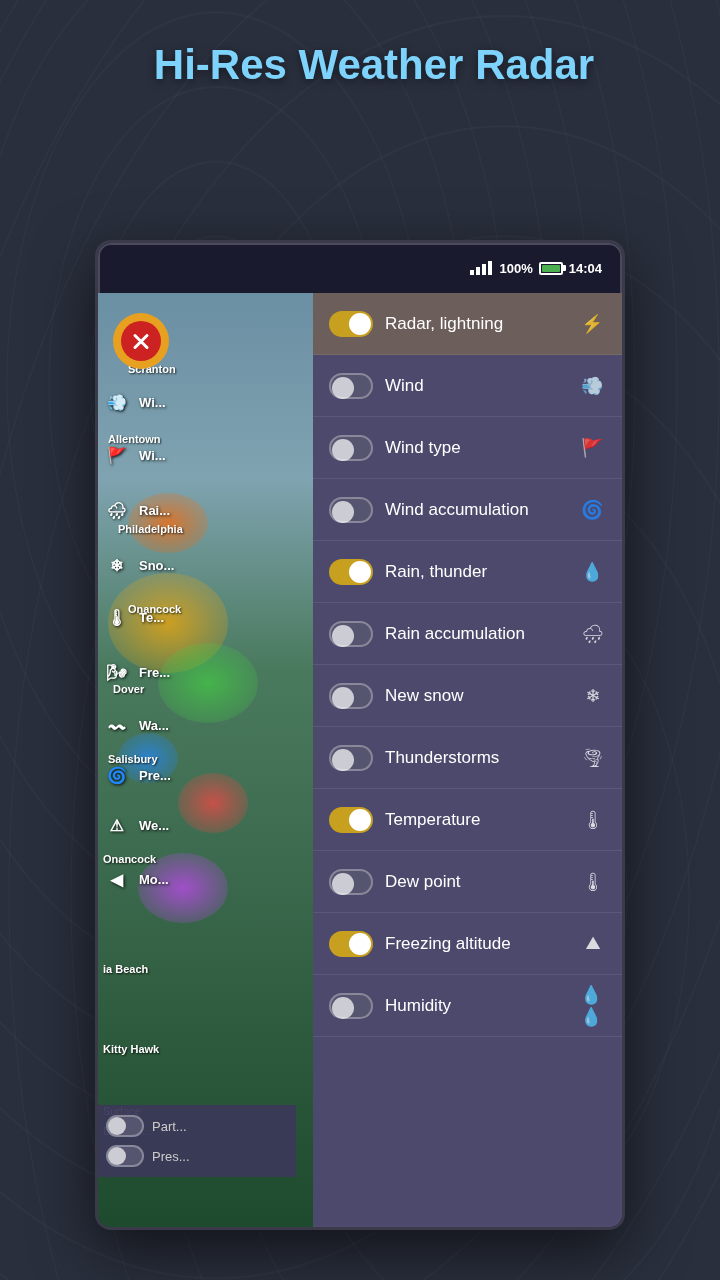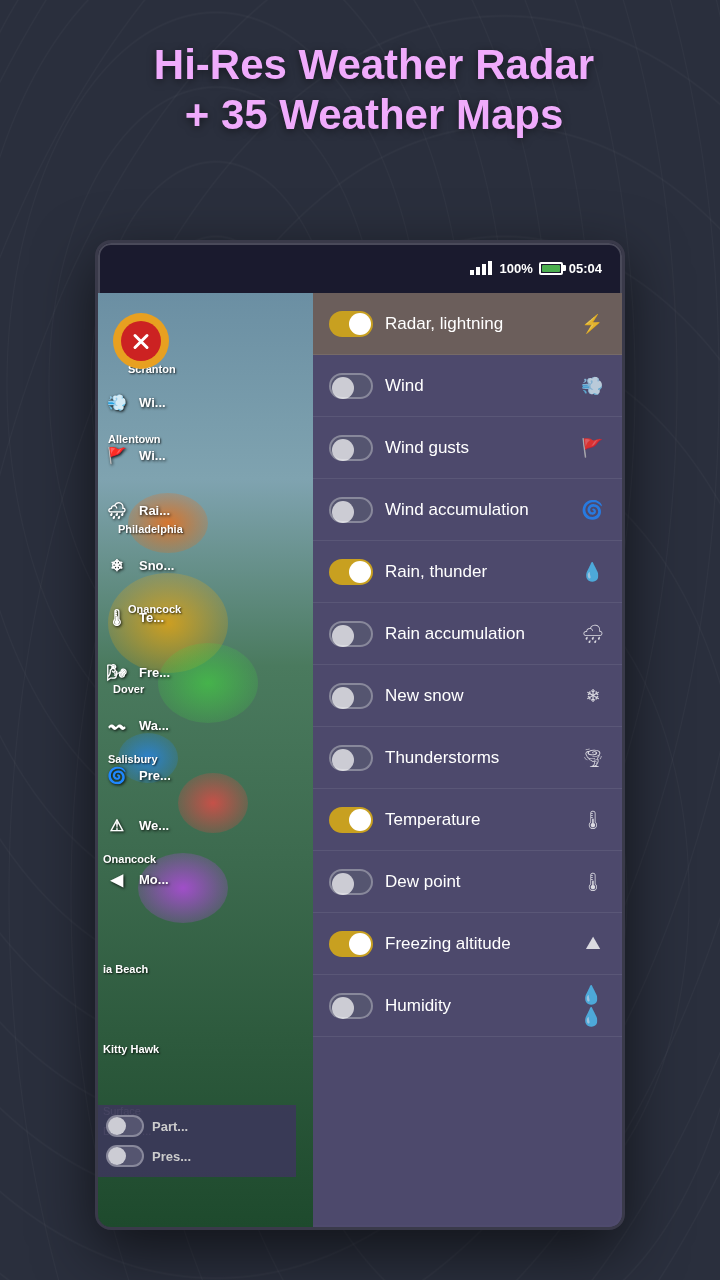--- a/index.html
+++ b/index.html
@@ -29,21 +29,21 @@
 
     
     .title-area {
       position: absolute;
       top: 40px;
       left: 0; right: 0;
       text-align: center;
       z-index: 10;
     }
     .title-area h1 {
-      color: #f0abfc;
+      color: #7dd3fc;
       font-size: 42px;
       font-weight: bold;
       line-height: 1.2;
       text-shadow: 0 2px 8px rgba(0,0,0,0.5);
       padding-left: 28px;
     }
 
     
     .phone-frame {
       position: absolute;
@@ -315,38 +315,37 @@
     }
   </style>
 </head>
 <body>
 
 <div class="bg-topo"></div>
 
 <div class="title-area">
   <h1>
     <span>Hi-Res Weather Radar</span><br>
-    <span>+ 35 Weather Maps</span>
   </h1>
 </div>
 
 <div class="phone-frame">
 
   <div class="status-bar">
     <div class="signal-bars">
       <div class="signal-bar" style="height:5px"></div>
       <div class="signal-bar" style="height:8px"></div>
       <div class="signal-bar" style="height:11px"></div>
       <div class="signal-bar" style="height:14px"></div>
     </div>
     <span>100%</span>
     <div class="battery-icon">
       <div class="battery-fill"></div>
     </div>
-    <span>05:04</span>
+    <span>14:04</span>
   </div>
 
   <div class="phone-content">
 
     <div class="map-area">
 
       <div class="radar-patch" style="width:80px;height:60px;background:radial-gradient(#ff6600, transparent);top:200px;left:30px;"></div>
       <div class="radar-patch" style="width:120px;height:100px;background:radial-gradient(#ffaa00, transparent);top:280px;left:10px;"></div>
       <div class="radar-patch" style="width:100px;height:80px;background:radial-gradient(#44cc44, transparent);top:350px;left:60px;"></div>
       <div class="radar-patch" style="width:60px;height:50px;background:radial-gradient(#2288ff, transparent);top:440px;left:20px;"></div>
@@ -407,21 +406,21 @@
       </div>
       <div class="left-menu-item" style="top:518px;left:5px;">
         <div class="left-menu-icon">⚠</div>
         <span>We...</span>
       </div>
       <div class="left-menu-item" style="top:572px;left:5px;">
         <div class="left-menu-icon">◀</div>
         <span>Mo...</span>
       </div>
 
-      <div style="position:absolute;bottom:50px;left:0;right:17px;background:rgba(60,55,90,0.9);padding:6px 8px;font-weight:bold;">
+      <div style="position:absolute;bottom:50px;left:0;right:17px;background:rgba(60,55,90,0.9);padding:6px 8px;">
         <div class="bottom-item">
           <div class="bottom-toggle-small">
             <div class="toggle-knob"></div>
           </div>
           <span>Part...</span>
         </div>
         <div class="bottom-item">
           <div class="bottom-toggle-small">
             <div class="toggle-knob"></div>
           </div>
@@ -446,21 +445,21 @@
           <div class="toggle-knob"></div>
         </div>
         <span class="menu-item-label">Wind</span>
         <div class="menu-item-icon">💨</div>
       </div>
 
       <div class="menu-item">
         <div class="toggle off">
           <div class="toggle-knob"></div>
         </div>
-        <span class="menu-item-label">Wind gusts</span>
+        <span class="menu-item-label">Wind type</span>
         <div class="menu-item-icon">🚩</div>
       </div>
 
       <div class="menu-item">
         <div class="toggle off">
           <div class="toggle-knob"></div>
         </div>
         <span class="menu-item-label">Wind accumulation</span>
         <div class="menu-item-icon">🌀</div>
       </div>

